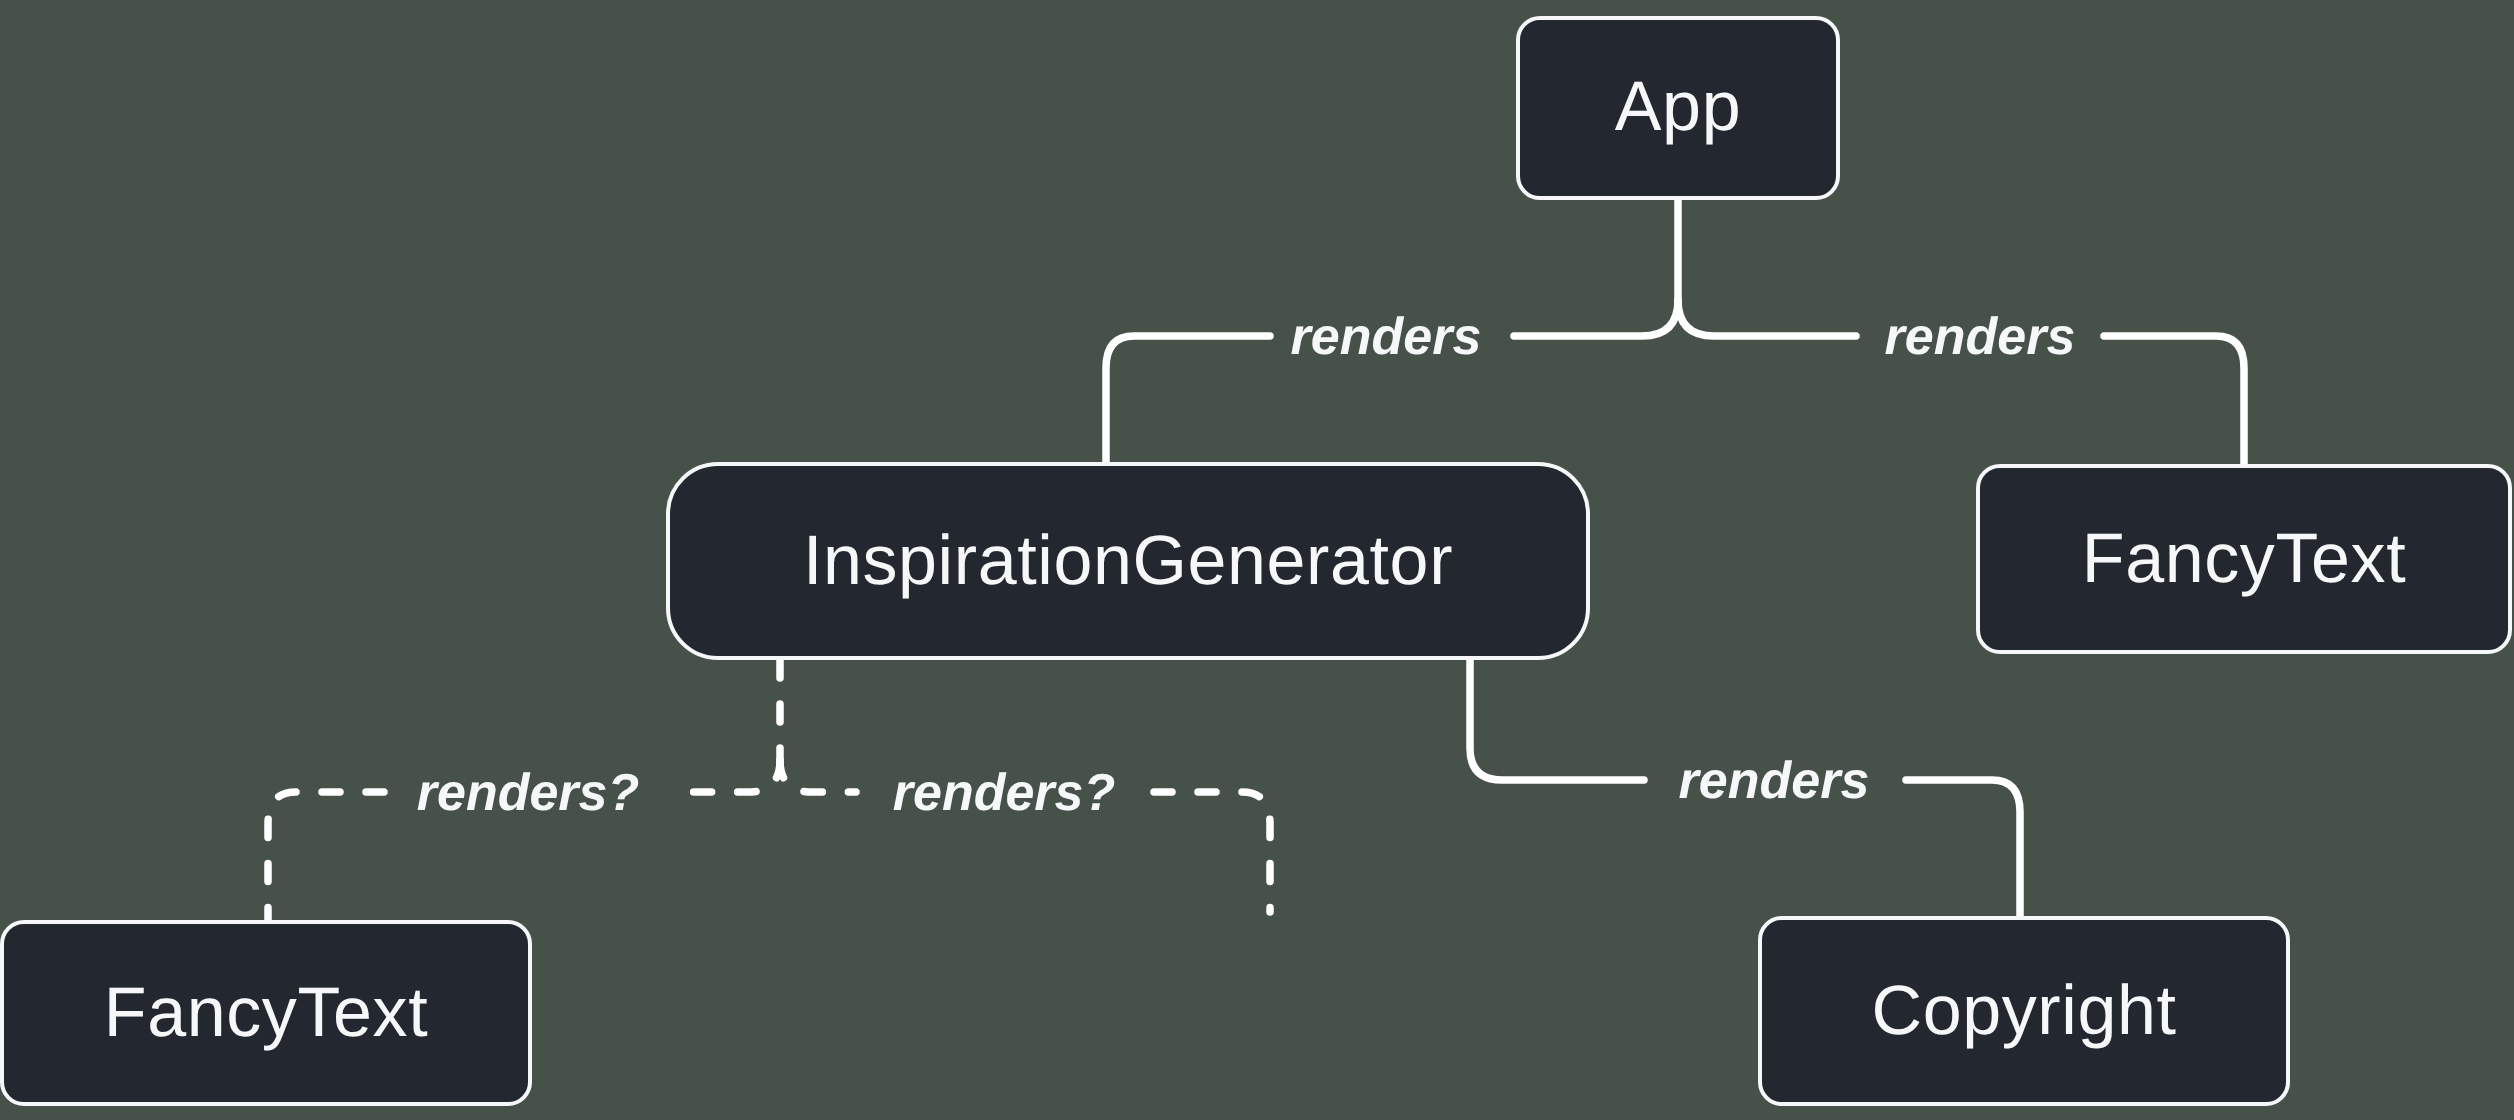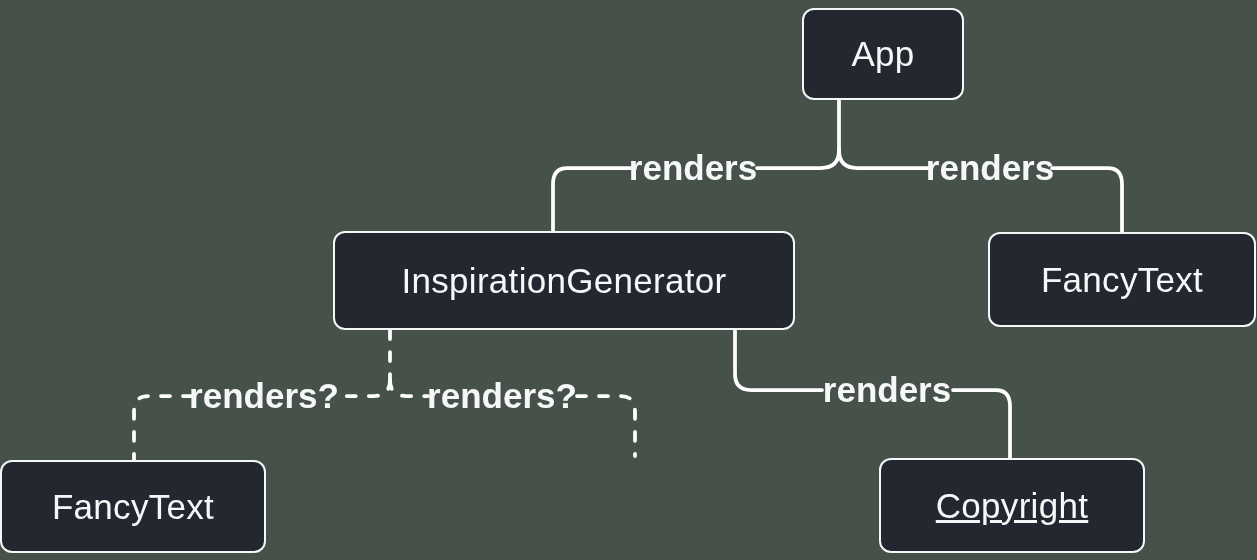--- a/index.html
+++ b/index.html
@@ -45,34 +45,35 @@
     display:flex;
     align-items:center;
     justify-content:center;
     font-size:35px;
     font-weight:400;
     letter-spacing:.3px;
   }
   .edge-label{
     position:absolute;
     color:var(--text);
-    font-size:35px;
+    font-size:26px;
     font-weight:700;
     display:flex;
     align-items:center;
     justify-content:center;
     white-space:nowrap;
+    font-style:italic;
   }
   
-  .n-app{left:758px;top:8px;width:162px;height:92px;margin-left:44px;}
-  .n-ig{left:333px;top:231px;width:462px;height:99px;}
+  .n-app{left:758px;top:8px;width:162px;height:92px;}
+  .n-ig{left:333px;top:231px;width:462px;height:99px;border-radius:26px;}
   .n-ft-top{left:988px;top:232px;width:268px;height:95px;}
   .n-ft-bottom{left:0px;top:460px;width:266px;height:93px;}
   .n-color{left:538px;top:456px;width:182px;height:97px;}
-  .n-copyright{left:879px;top:458px;width:266px;height:95px;text-decoration:underline;}
+  .n-copyright{left:879px;top:458px;width:266px;height:95px;}
   
   .l-0{left:632px;top:150px;width:122px;height:36px;}
   .l-1{left:930px;top:150px;width:120px;height:36px;}
   .l-2{left:196px;top:378px;width:136px;height:36px;}
   .l-3{left:434px;top:378px;width:136px;height:36px;}
   .l-4{left:827px;top:372px;width:120px;height:36px;}
 </style>
 </head>
 <body>
 

